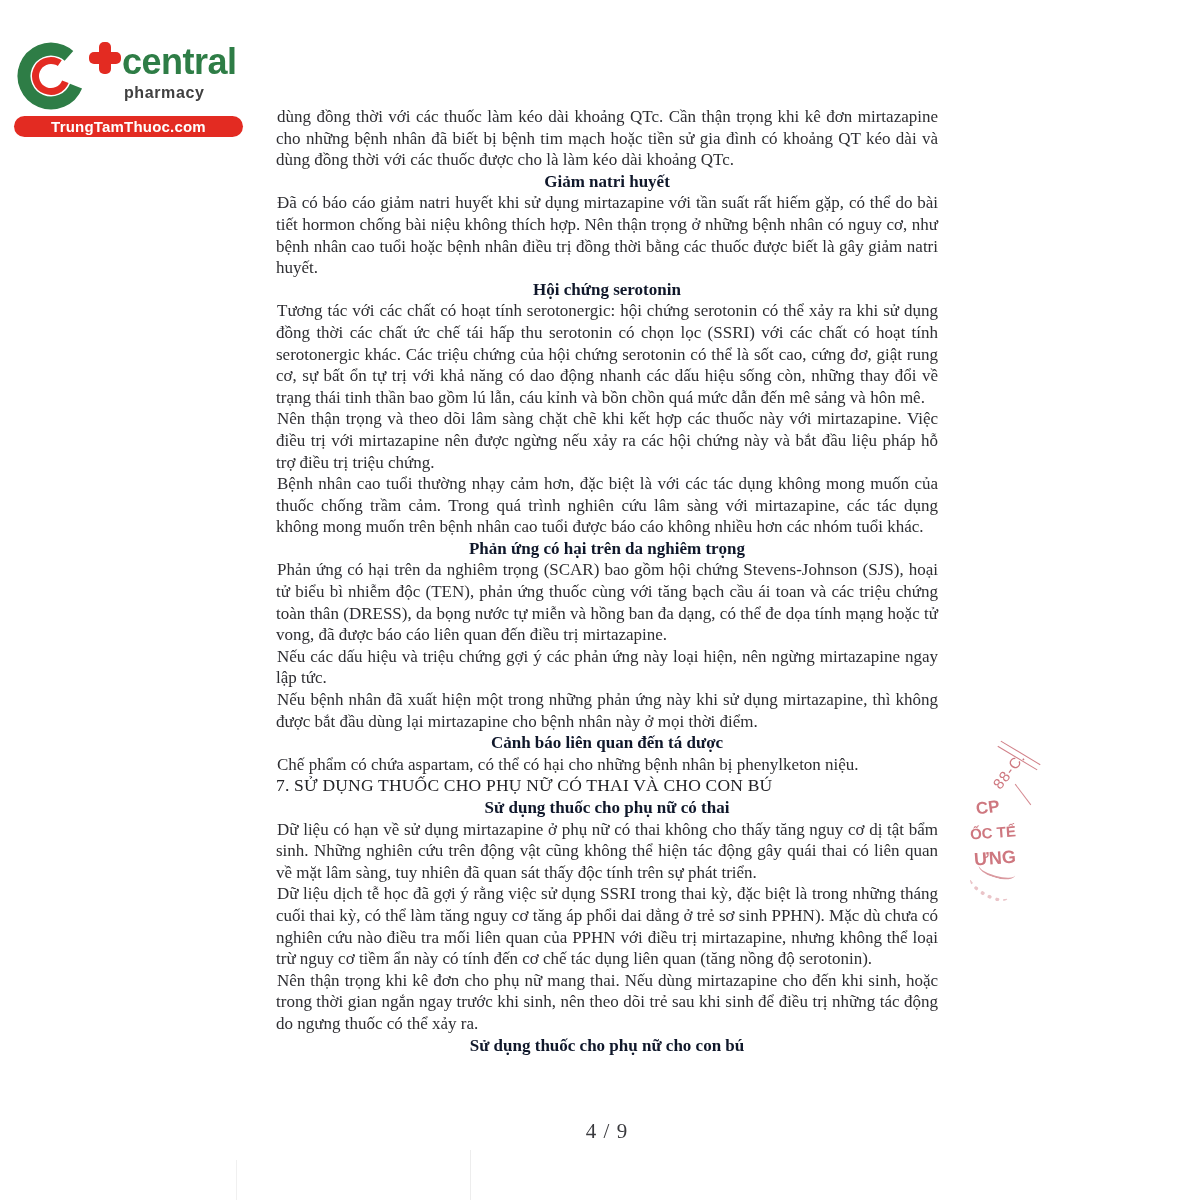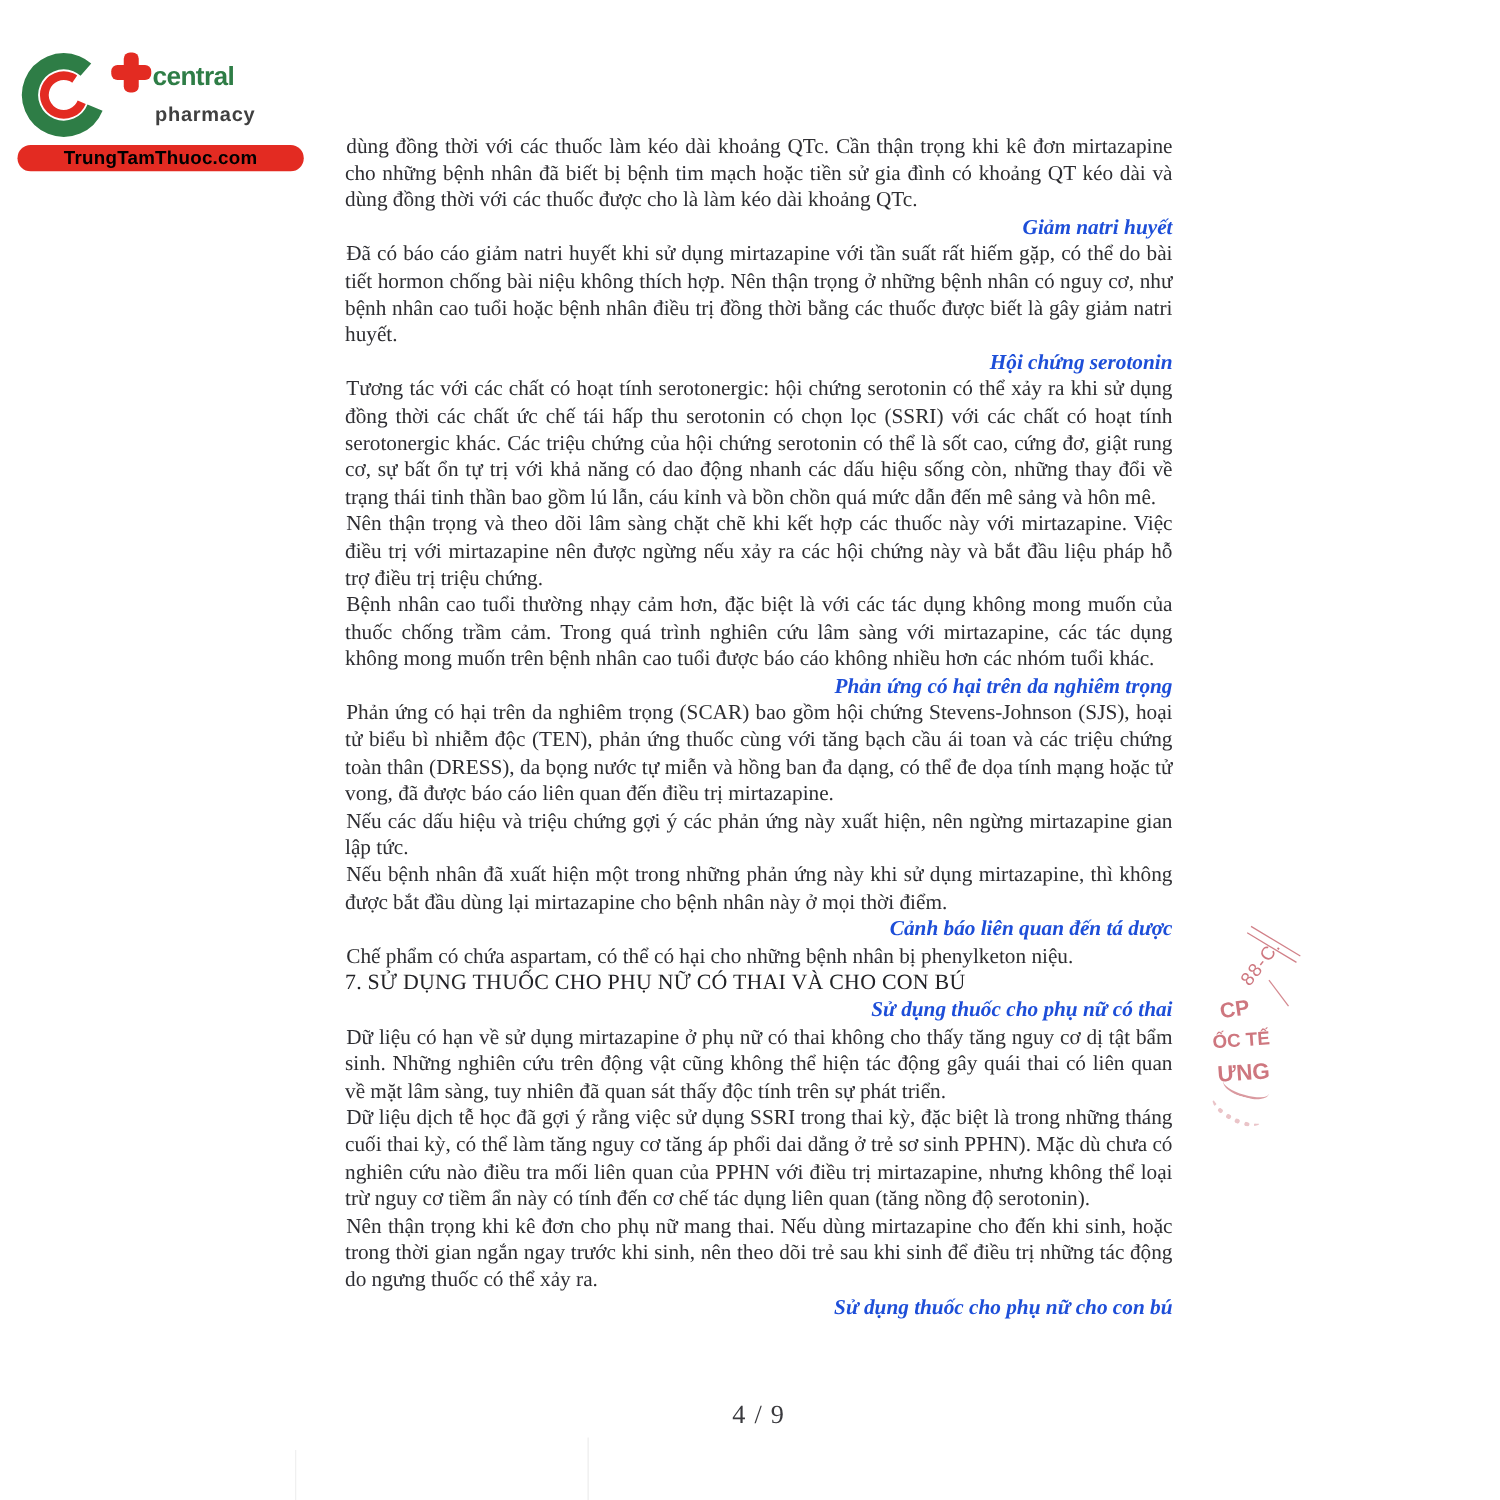--- a/index.html
+++ b/index.html
@@ -7,41 +7,41 @@
     width:1200px;height:1200px;background:#ffffff;position:relative;
     font-family:"Liberation Serif","DejaVu Serif",serif;
     color:#2e2e32;overflow:hidden;
   }
   
   .logo{position:absolute;left:14px;top:30px;width:230px;height:112px;}
   .logo svg{position:absolute;left:0;top:4px;}
   .brand-name{
     position:absolute;left:108px;top:16px;
     font-family:"Liberation Sans","DejaVu Sans",sans-serif;
-    font-weight:700;font-size:21px;letter-spacing:-0.5px;color:#2e7d46;line-height:32px;
+    font-weight:700;font-size:36px;letter-spacing:-0.5px;color:#2e7d46;line-height:32px;
   }
   .brand-sub{
     position:absolute;left:110px;top:54px;
     font-family:"Liberation Sans","DejaVu Sans",sans-serif;
     font-weight:600;font-size:16px;letter-spacing:0.6px;color:#404040;
   }
   .banner{
     position:absolute;left:0px;top:86px;width:229px;height:21px;
     background:#e32b22;border-radius:11px;
     font-family:"Liberation Sans","DejaVu Sans",sans-serif;
-    font-weight:700;font-size:15px;color:#000000;text-align:center;line-height:21px;
+    font-weight:700;font-size:15px;color:#ffffff;text-align:center;line-height:21px;
     letter-spacing:0.2px;
   }
   
   .doc{
     position:absolute;left:276px;top:84px;width:662px;
     font-size:17px;line-height:21.6px;text-align:justify;margin-top:22px;
   }
   .doc .para{margin:0;text-indent:1px;}
-  .doc .subhead{margin:0;font-weight:700;font-style:italic;color:#1d4ed8;text-align:right;}
+  .doc .subhead{margin:0;font-weight:700;color:#0f172a;text-align:center;}
   .doc .section-head{margin:0;font-weight:400;font-size:17.5px;color:#222226;text-align:left;letter-spacing:0.2px;}
   
   .page-num{
     position:absolute;left:276px;top:1119px;width:662px;text-align:center;
     font-size:21px;color:#3a3a3e;letter-spacing:1px;
   }
   
   .stamp{position:absolute;left:966px;top:748px;width:80px;height:175px;color:#c25660;}
   .stamp .frag{position:absolute;font-family:"Liberation Sans","DejaVu Sans",sans-serif;opacity:.8;}
   .stamp .f0{top:14px;left:22px;font-size:15px;letter-spacing:1px;transform:rotate(-52deg);}
@@ -79,21 +79,21 @@
 <main class="doc">
 <p class="para">dùng đồng thời với các thuốc làm kéo dài khoảng QTc. Cần thận trọng khi kê đơn mirtazapine cho những bệnh nhân đã biết bị bệnh tim mạch hoặc tiền sử gia đình có khoảng QT kéo dài và dùng đồng thời với các thuốc được cho là làm kéo dài khoảng QTc.</p>
     <p class="subhead">Giảm natri huyết</p>
     <p class="para">Đã có báo cáo giảm natri huyết khi sử dụng mirtazapine với tần suất rất hiếm gặp, có thể do bài tiết hormon chống bài niệu không thích hợp. Nên thận trọng ở những bệnh nhân có nguy cơ, như bệnh nhân cao tuổi hoặc bệnh nhân điều trị đồng thời bằng các thuốc được biết là gây giảm natri huyết.</p>
     <p class="subhead">Hội chứng serotonin</p>
     <p class="para">Tương tác với các chất có hoạt tính serotonergic: hội chứng serotonin có thể xảy ra khi sử dụng đồng thời các chất ức chế tái hấp thu serotonin có chọn lọc (SSRI) với các chất có hoạt tính serotonergic khác. Các triệu chứng của hội chứng serotonin có thể là sốt cao, cứng đơ, giật rung cơ, sự bất ổn tự trị với khả năng có dao động nhanh các dấu hiệu sống còn, những thay đổi về trạng thái tinh thần bao gồm lú lẫn, cáu kỉnh và bồn chồn quá mức dẫn đến mê sảng và hôn mê.</p>
     <p class="para">Nên thận trọng và theo dõi lâm sàng chặt chẽ khi kết hợp các thuốc này với mirtazapine. Việc điều trị với mirtazapine nên được ngừng nếu xảy ra các hội chứng này và bắt đầu liệu pháp hỗ trợ điều trị triệu chứng.</p>
     <p class="para">Bệnh nhân cao tuổi thường nhạy cảm hơn, đặc biệt là với các tác dụng không mong muốn của thuốc chống trầm cảm. Trong quá trình nghiên cứu lâm sàng với mirtazapine, các tác dụng không mong muốn trên bệnh nhân cao tuổi được báo cáo không nhiều hơn các nhóm tuổi khác.</p>
     <p class="subhead">Phản ứng có hại trên da nghiêm trọng</p>
     <p class="para">Phản ứng có hại trên da nghiêm trọng (SCAR) bao gồm hội chứng Stevens-Johnson (SJS), hoại tử biểu bì nhiễm độc (TEN), phản ứng thuốc cùng với tăng bạch cầu ái toan và các triệu chứng toàn thân (DRESS), da bọng nước tự miễn và hồng ban đa dạng, có thể đe dọa tính mạng hoặc tử vong, đã được báo cáo liên quan đến điều trị mirtazapine.</p>
-    <p class="para">Nếu các dấu hiệu và triệu chứng gợi ý các phản ứng này xuất hiện, nên ngừng mirtazapine gian lập tức.</p>
+    <p class="para">Nếu các dấu hiệu và triệu chứng gợi ý các phản ứng này loại hiện, nên ngừng mirtazapine ngay lập tức.</p>
     <p class="para">Nếu bệnh nhân đã xuất hiện một trong những phản ứng này khi sử dụng mirtazapine, thì không được bắt đầu dùng lại mirtazapine cho bệnh nhân này ở mọi thời điểm.</p>
     <p class="subhead">Cảnh báo liên quan đến tá dược</p>
     <p class="para">Chế phẩm có chứa aspartam, có thể có hại cho những bệnh nhân bị phenylketon niệu.</p>
     <p class="section-head">7. SỬ DỤNG THUỐC CHO PHỤ NỮ CÓ THAI VÀ CHO CON BÚ</p>
     <p class="subhead">Sử dụng thuốc cho phụ nữ có thai</p>
     <p class="para">Dữ liệu có hạn về sử dụng mirtazapine ở phụ nữ có thai không cho thấy tăng nguy cơ dị tật bẩm sinh. Những nghiên cứu trên động vật cũng không thể hiện tác động gây quái thai có liên quan về mặt lâm sàng, tuy nhiên đã quan sát thấy độc tính trên sự phát triển.</p>
     <p class="para">Dữ liệu dịch tễ học đã gợi ý rằng việc sử dụng SSRI trong thai kỳ, đặc biệt là trong những tháng cuối thai kỳ, có thể làm tăng nguy cơ tăng áp phổi dai dẳng ở trẻ sơ sinh PPHN). Mặc dù chưa có nghiên cứu nào điều tra mối liên quan của PPHN với điều trị mirtazapine, nhưng không thể loại trừ nguy cơ tiềm ẩn này có tính đến cơ chế tác dụng liên quan (tăng nồng độ serotonin).</p>
     <p class="para">Nên thận trọng khi kê đơn cho phụ nữ mang thai. Nếu dùng mirtazapine cho đến khi sinh, hoặc trong thời gian ngắn ngay trước khi sinh, nên theo dõi trẻ sau khi sinh để điều trị những tác động do ngưng thuốc có thể xảy ra.</p>
     <p class="subhead">Sử dụng thuốc cho phụ nữ cho con bú</p>
   </main>

